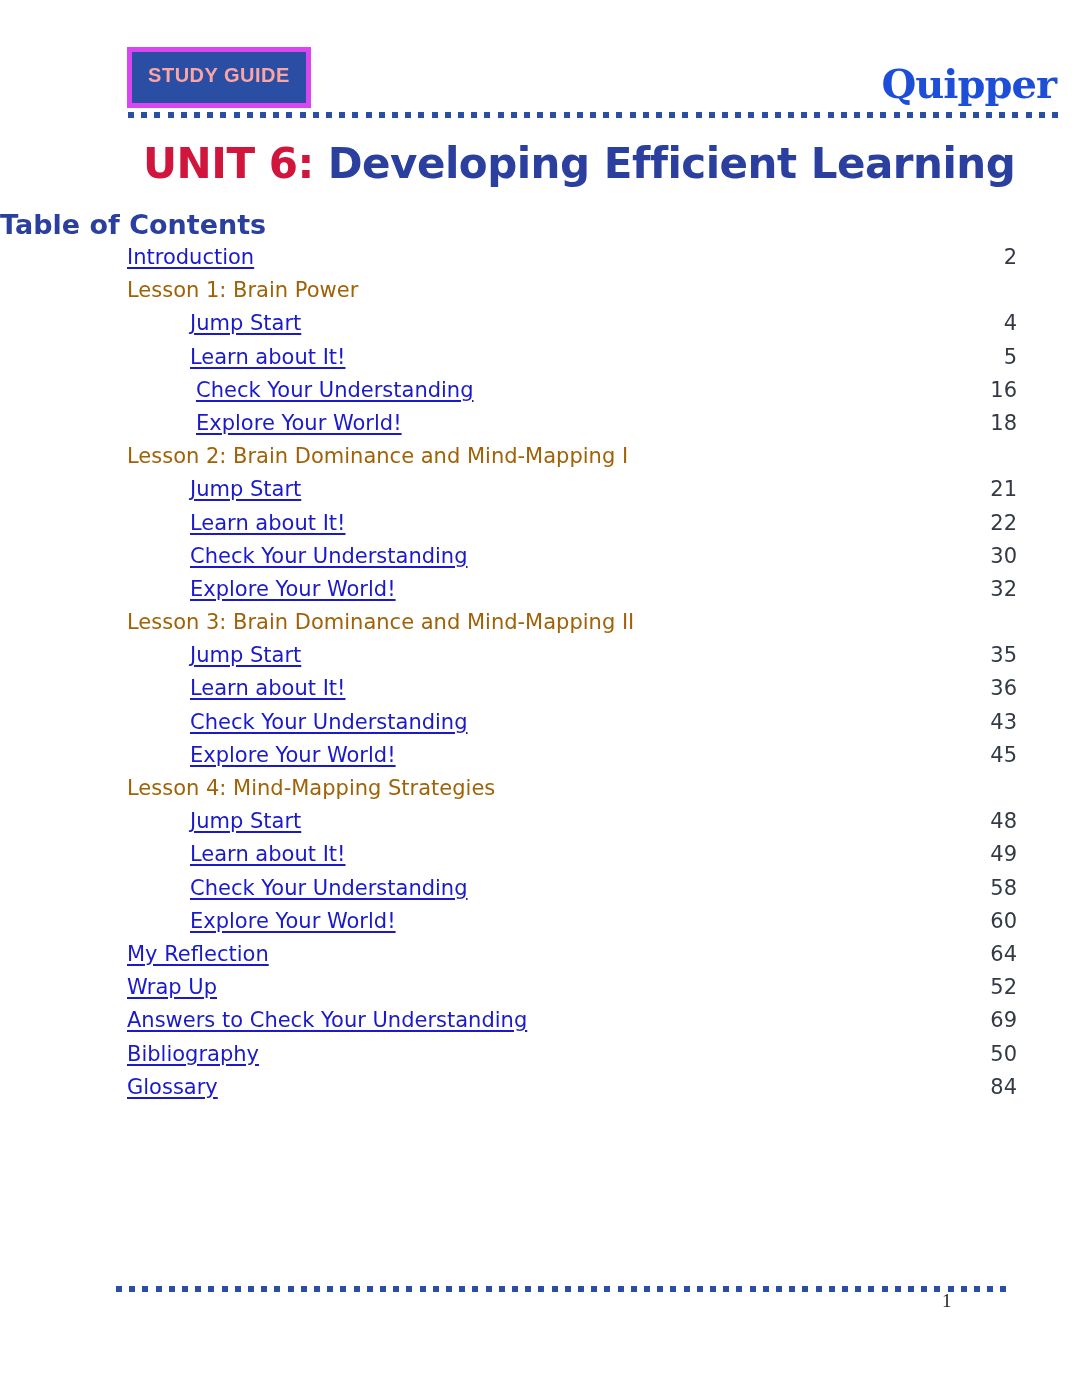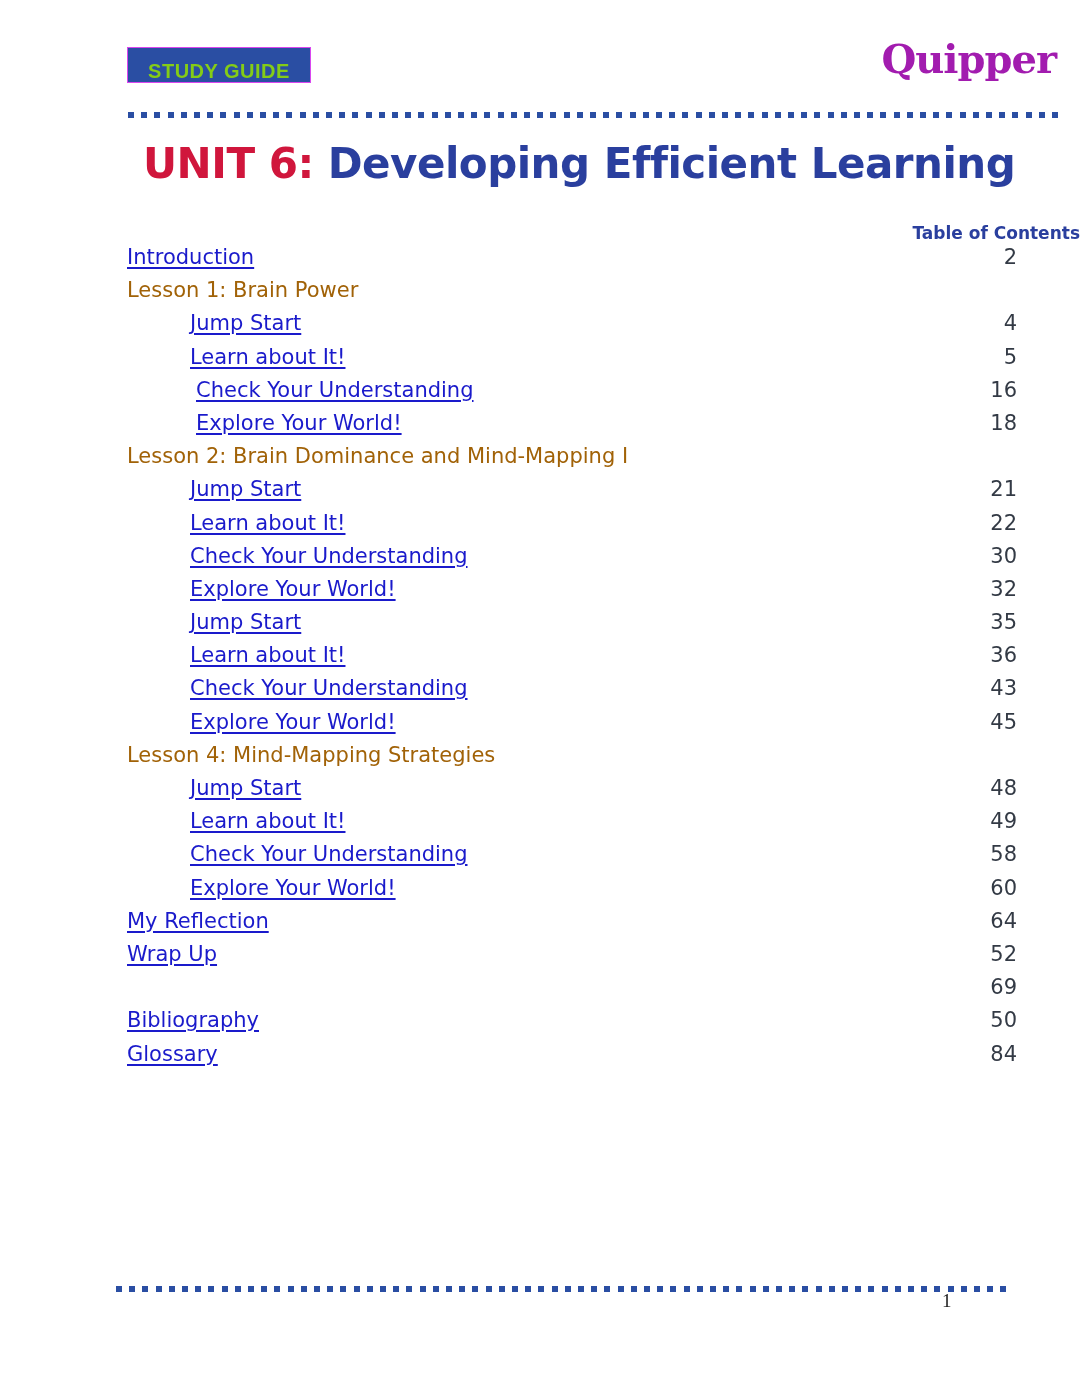--- a/index.html
+++ b/index.html
@@ -1,35 +1,35 @@
 <!DOCTYPE html>
 <html><head>
 <meta charset="utf-8">
 <style>
   html, body { margin: 0; padding: 0; background: #ffffff; }
   body { width: 1080px; height: 1397px; position: relative; overflow: hidden;
          font-family: "DejaVu Sans", "Liberation Sans", sans-serif; }
-  .badge { position: absolute; left: 127px; top: 47px; width: 184px; height: 36px;
-           background: #2a4ea3; color: #84cc16; font-family: "Liberation Sans", sans-serif;
+  .badge { position: absolute; left: 127px; top: 47px; width: 184px; height: 61px;
+           background: #2a4ea3; color: #fca5a5; font-family: "Liberation Sans", sans-serif;
            font-weight: bold; font-size: 20px; line-height: 47px; text-align: center;
-           letter-spacing: 0.5px; box-sizing: border-box; border: 1px solid #d946ef; }
-  .logo { position: absolute; right: 24px; top: 33px; color: #a21caf;
+           letter-spacing: 0.5px; box-sizing: border-box; border: 5px solid #d946ef; }
+  .logo { position: absolute; right: 24px; top: 58px; color: #1d4ed8;
           font-family: "DejaVu Serif", "Liberation Serif", serif; font-weight: bold;
           font-size: 40px; letter-spacing: -1px; line-height: 52px; }
   .dots { position: absolute; height: 6px;
           background-image: radial-gradient(circle, transparent 0, transparent 0);
           background: repeating-linear-gradient(to right, #2a4ea3 0, #2a4ea3 6px, transparent 6px, transparent 13.2px); }
   .dots.top { left: 128px; top: 112px; width: 930px; }
   .dots.bottom { left: 116px; top: 1286px; width: 890px; }
   .title { position: absolute; left: 143px; top: 136px; font-family: "DejaVu Sans", sans-serif;
            font-weight: bold; font-size: 42px; line-height: 56px; white-space: nowrap; letter-spacing: -0.5px; }
   .title .unit { color: #d0163c; }
   .title .main { color: #2a3f9e; margin-left: 14px; }
-  .toc-heading { position: absolute; left: 0; width: 1080px; top: 216px; text-align: right;
-                 color: #2a3f9e; font-weight: bold; font-size: 17px; line-height: 34px; }
+  .toc-heading { position: absolute; left: 0; width: 1080px; top: 208px; text-align: left;
+                 color: #2a3f9e; font-weight: bold; font-size: 27px; line-height: 34px; }
   .toc { position: absolute; left: 127px; top: 241px; width: 890px; }
   .row { position: relative; height: 33.2px; line-height: 33.2px; font-size: 21px; white-space: nowrap; }
   .row .label { position: absolute; left: 0; }
   .row.sub .label { left: 63px; }
   .row.sub2 .label { left: 69px; }
   .row a.label { color: #1a1acb; text-decoration: underline; text-underline-offset: 3px; }
   .row.heading .label { color: #a16207; font-weight: normal; }
   .row .page { position: absolute; right: 0; color: #333a45; }
   .page-num { position: absolute; left: 942px; top: 1290px; font-family: "Liberation Serif", serif;
               font-size: 19px; color: #222; }
@@ -85,20 +85,24 @@
       <span class="page">22</span>
     </div>
     <div class="row sub">
       <a class="label">Check Your Understanding</a>
       <span class="page">30</span>
     </div>
     <div class="row sub">
       <a class="label">Explore Your World!</a>
       <span class="page">32</span>
     </div>
+    <div class="row heading">
+      <span class="label">Lesson 3: Brain Dominance and Mind-Mapping II</span>
+      <span class="page"></span>
+    </div>
     <div class="row sub">
       <a class="label">Jump Start</a>
       <span class="page">35</span>
     </div>
     <div class="row sub">
       <a class="label">Learn about It!</a>
       <span class="page">36</span>
     </div>
     <div class="row sub">
       <a class="label">Check Your Understanding</a>
@@ -130,20 +134,21 @@
     </div>
     <div class="row link">
       <a class="label">My Reflection</a>
       <span class="page">64</span>
     </div>
     <div class="row link">
       <a class="label">Wrap Up</a>
       <span class="page">52</span>
     </div>
     <div class="row link">
+      <a class="label">Answers to Check Your Understanding</a>
       <span class="page">69</span>
     </div>
     <div class="row link">
       <a class="label">Bibliography</a>
       <span class="page">50</span>
     </div>
     <div class="row link">
       <a class="label">Glossary</a>
       <span class="page">84</span>
     </div>

